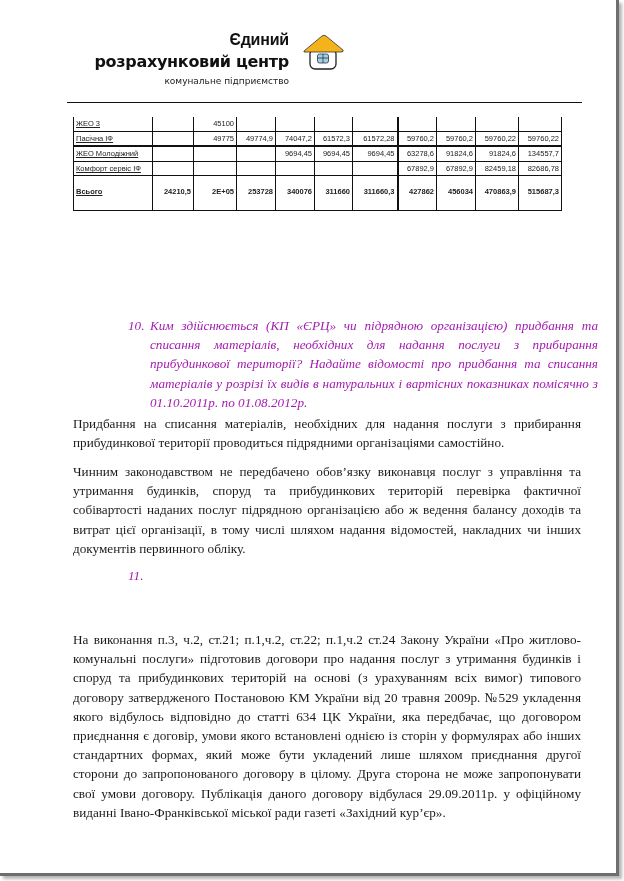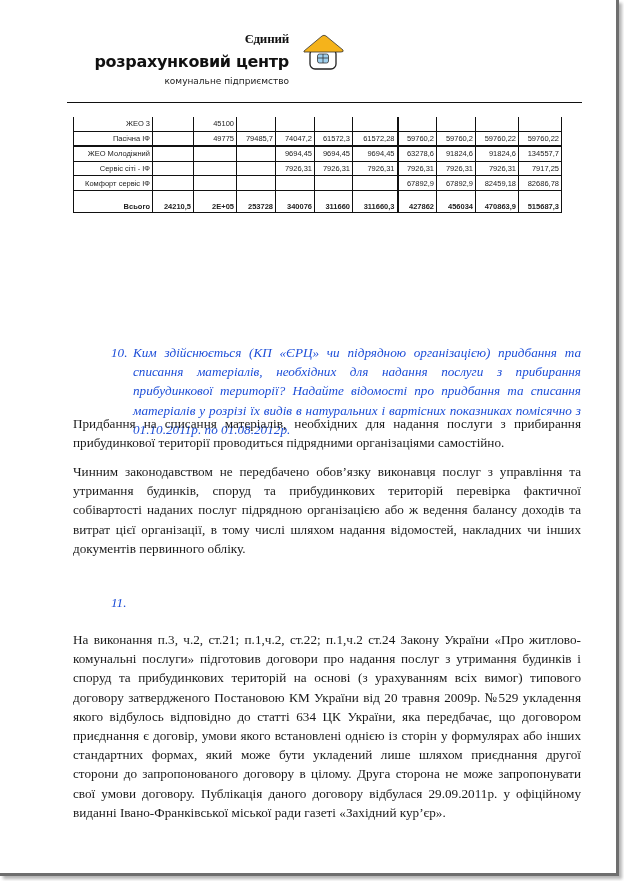--- a/index.html
+++ b/index.html
@@ -6,21 +6,21 @@
   body { width:624px; height:881px; position:relative; overflow:hidden; }
   .page {
     position:absolute; left:0; top:0; width:616px; height:873px;
     background:#fff;
     border-right:3px solid #6e6e6e; border-bottom:3px solid #6e6e6e;
     box-shadow: 3px 3px 3px #b5b5b5;
   }
   .header { position:absolute; left:0; top:0; width:616px; height:110px; }
   .brand-line1 {
     position:absolute; right:327px; top:31px;
-    font-family:Liberation Serif, serif; font-weight:bold; font-size:13px;
+    font-family:Liberation Sans, sans-serif; font-weight:bold; font-size:16px;
     color:#111; text-align:left; white-space:nowrap; letter-spacing:-0.2px;
   }
   .brand-line2 {
     position:absolute; right:327px; top:52px;
     font-family:"DejaVu Sans", sans-serif; font-weight:bold; font-size:16px;
     color:#111; text-align:center; white-space:nowrap; letter-spacing:-0.3px;
   }
   .brand-sub {
     position:absolute; right:327px; top:76px;
     font-family:"DejaVu Sans", sans-serif; font-size:9px; color:#222;
@@ -31,35 +31,35 @@
 
   table.data {
     position:absolute; left:73px; top:117px;
     border-collapse:collapse;
     font-family:"Liberation Sans", sans-serif; font-size:7.5px; color:#222;
   }
   table.data td {
     border-left:1px solid #111; border-right:1px solid #111; border-bottom:1px solid #111;
     height:13.6px; padding:0 2px; text-align:right; white-space:nowrap;
   }
-  table.data td.label { text-align:right; }
-  table.data tr.total td { font-weight:bold; height:20px; vertical-align:bottom; padding-bottom:1px; }
+  table.data td.label { text-align:left;text-decoration:underline; }
+  table.data tr.total td { font-weight:bold; height:20px; vertical-align:bottom; padding-bottom:14px; }
   table.data tr.thick-bottom td { border-bottom:2px solid #111; }
   table.data td.thick-left { border-left:2px solid #111; }
 
   .txt {
     position:absolute; left:73px; width:508px;
     font-family:"Liberation Serif", serif; font-size:13.2px; line-height:19.2px;
     color:#1a1a1a; text-align:justify;
   }
   .q {
-    position:absolute; left:111px; width:470px;
+    position:absolute; left:128px; width:470px;
     font-family:"Liberation Serif", serif; font-style:italic; font-size:13.2px;
-    line-height:19.2px; color:#1d4ed8; text-align:justify;
-    padding-left:22px; box-sizing:border-box;margin-top:27px;
+    line-height:19.2px; color:#a21caf; text-align:justify;
+    padding-left:22px; box-sizing:border-box;
   }
   .q .num { position:absolute; left:0; top:0; }
   p { margin:0; }
 </style>
 </head>
 <body>
 
 <div class="page">
 
   <div class="header">
@@ -101,54 +101,41 @@
       <td></td>
       <td class="thick-left"></td>
       <td></td>
       <td></td>
       <td></td>
     </tr>
     <tr class="thick-bottom">
       <td class="label">Пасічна ІФ</td>
       <td></td>
       <td>49775</td>
-      <td>79485,7</td>
+      <td>49774,9</td>
       <td>74047,2</td>
       <td>61572,3</td>
       <td>61572,28</td>
       <td class="thick-left">59760,2</td>
       <td>59760,2</td>
       <td>59760,22</td>
       <td>59760,22</td>
     </tr>
     <tr>
       <td class="label">ЖЕО Молодіжний</td>
       <td></td>
       <td></td>
       <td></td>
       <td>9694,45</td>
       <td>9694,45</td>
       <td>9694,45</td>
       <td class="thick-left">63278,6</td>
       <td>91824,6</td>
       <td>91824,6</td>
       <td>134557,7</td>
-    </tr>
-    <tr>
-      <td class="label">Сервіс сіті - ІФ</td>
-      <td></td>
-      <td></td>
-      <td></td>
-      <td>7926,31</td>
-      <td>7926,31</td>
-      <td>7926,31</td>
-      <td class="thick-left">7926,31</td>
-      <td>7926,31</td>
-      <td>7926,31</td>
-      <td>7917,25</td>
     </tr>
     <tr>
       <td class="label">Комфорт сервіс ІФ</td>
       <td></td>
       <td></td>
       <td></td>
       <td></td>
       <td></td>
       <td></td>
       <td class="thick-left">67892,9</td>

